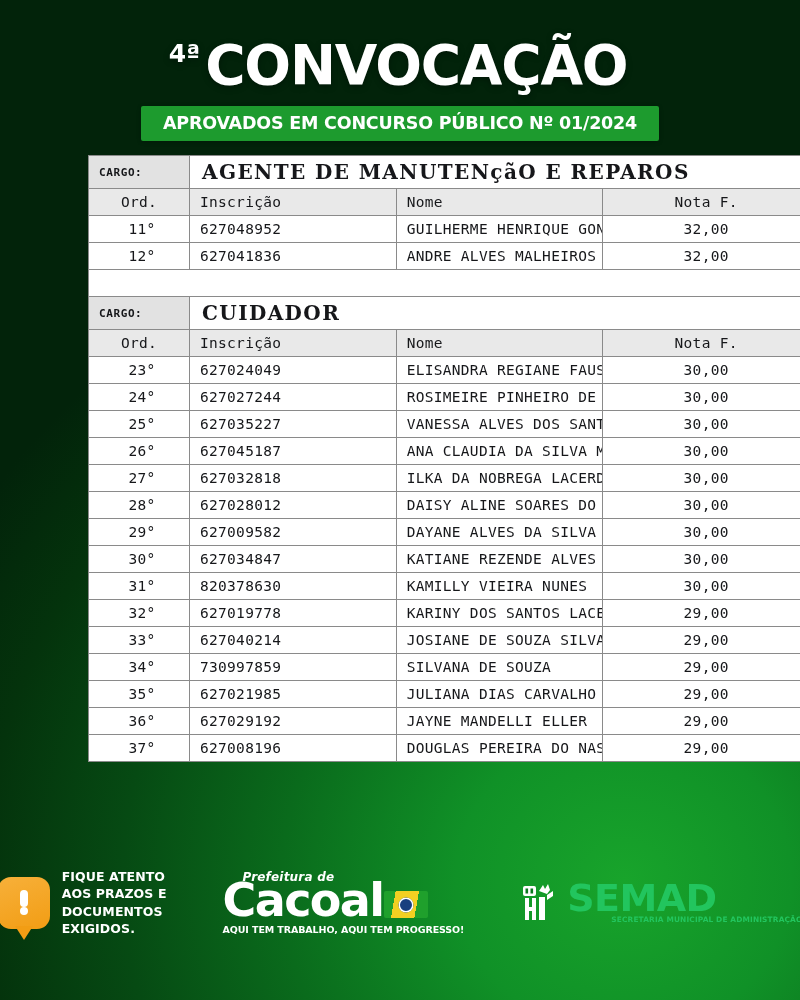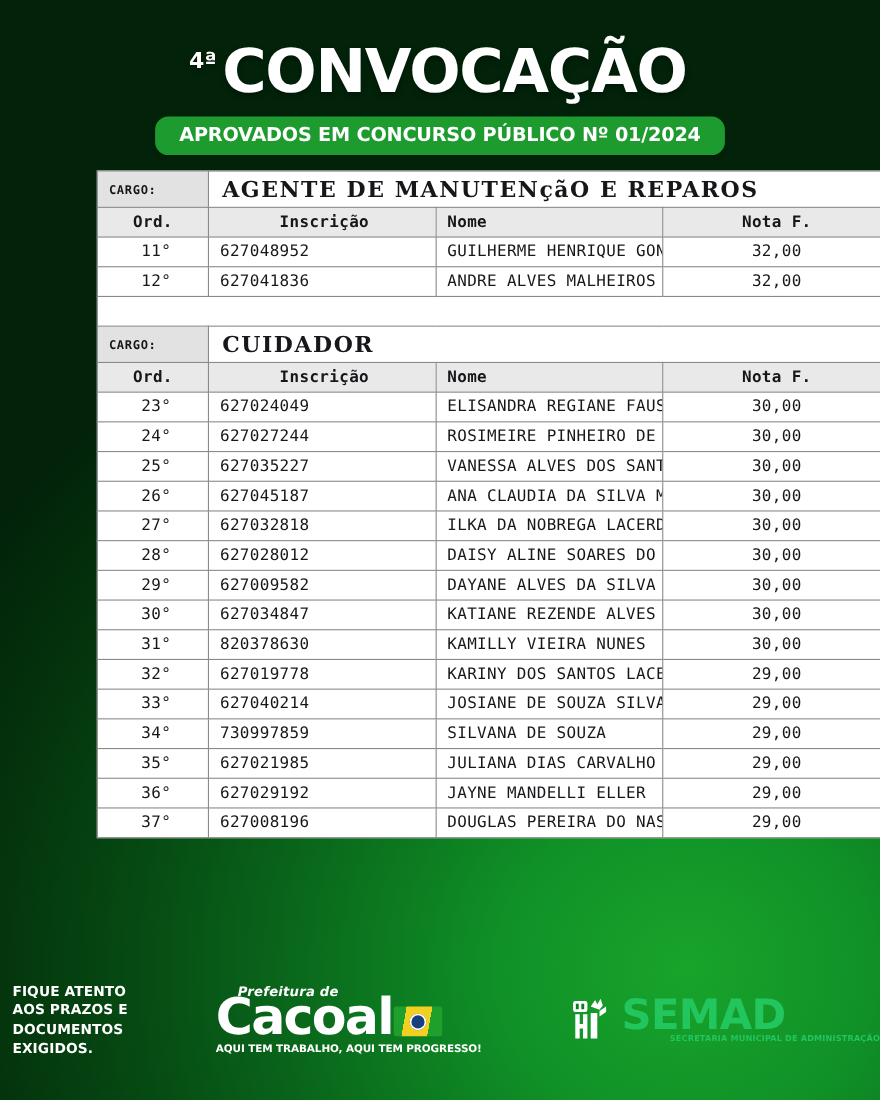--- a/index.html
+++ b/index.html
@@ -27,40 +27,40 @@
     font-family: "DejaVu Sans", sans-serif;
     font-weight: bold;
     font-size: 55px;
     letter-spacing: -1.2px;
     line-height: 1;
     margin: 0;
     text-shadow: 0 2px 6px rgba(0,0,0,0.35);
     white-space: nowrap;
   }
   .title .ord {
-    font-size: 20px;
+    font-size: 25px;
     vertical-align: 22px;
     letter-spacing: 0;
     margin-left: -4px;
     margin-right: 5px;
   }
   .subtitle-wrap {
     margin-top: 13px;
     display: flex;
     justify-content: center;
   }
   .subtitle {
     background: #1d9b2e;
     color: #ffffff;
     font-family: "DejaVu Sans", sans-serif;
     font-weight: bold;
     font-size: 17.5px;
     letter-spacing: -0.2px;
     padding: 7px 22px 8px 22px;
-    border-radius: 12px;
+    border-radius: 2px;
     white-space: nowrap;
     box-shadow: 0 1px 4px rgba(0,0,0,0.25);
   }
 
   
   .sheet {
     position: absolute;
     left: 88px;
     top: 155px;
     width: 625px;
@@ -100,49 +100,49 @@
     font-weight: bold;
     letter-spacing: 1.4px !important;
     padding-left: 12px !important;
     height: 32px !important;
     margin-top: 40px;
   }
 
   
   .colhead td {
     background: #e9e9e9 !important;
-    font-weight: bold;
+    font-weight: normal;
     font-size: 13px;
     letter-spacing: 0.2px;
     height: 24px;
   }
   .c-ord   { width: 84px;  text-align: center; }
-  .c-insc  { width: 130px; text-align: center; padding-left: 10px !important; }
+  .c-insc  { width: 130px; text-align: left; padding-left: 10px !important; }
   .c-nome  { width: 334px; text-align: left; padding-left: 10px !important; }
   .c-nota  { width: 77px;  text-align: center; }
 
   td.v-ord  { text-align: center;  padding-left: 12px !important; }
   td.v-insc { text-align: left;  padding-left: 10px !important; }
   td.v-nome { text-align: left;  padding-left: 10px !important; }
   td.v-nota { text-align: center; }
 
   .spacer td {
     height: 32px;
   }
 
   
   .footer {
     position: absolute;
     left: 0;
     right: 0;
-    top: 892px;
-    display: flex;
-    justify-content: flex-end;
+    top: 868px;
+    display: flex;
+    justify-content: center;
     align-items: center;
-    gap: 80px;
+    gap: 56px;
   }
 
   
   .alert-block {
     display: flex;
     align-items: center;
     gap: 12px;
   }
   .bubble {
     position: relative;

